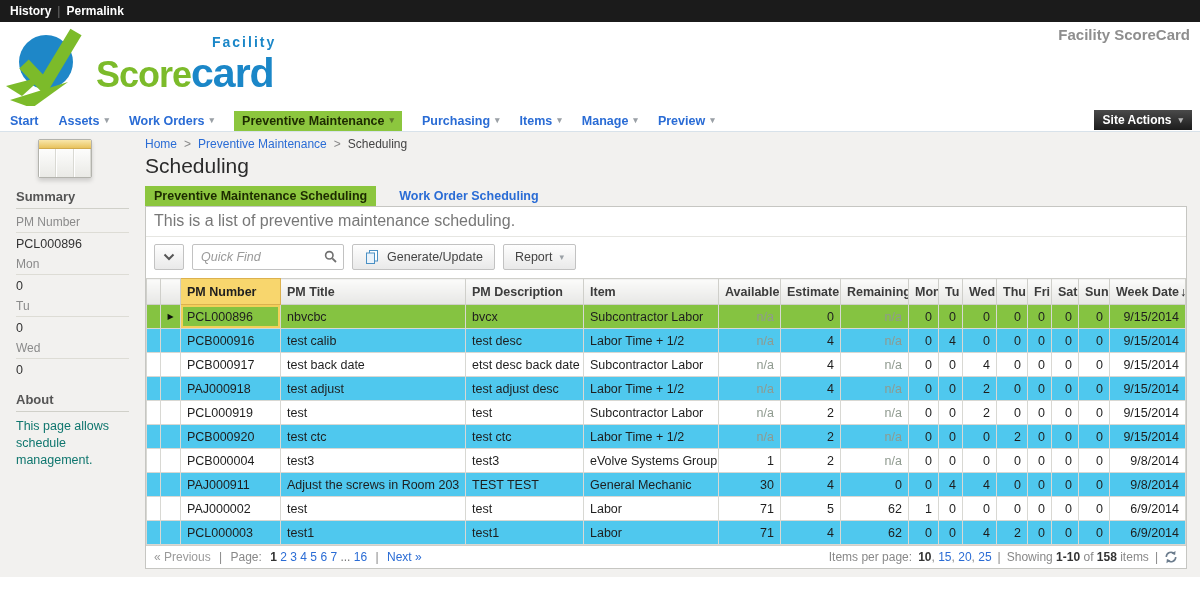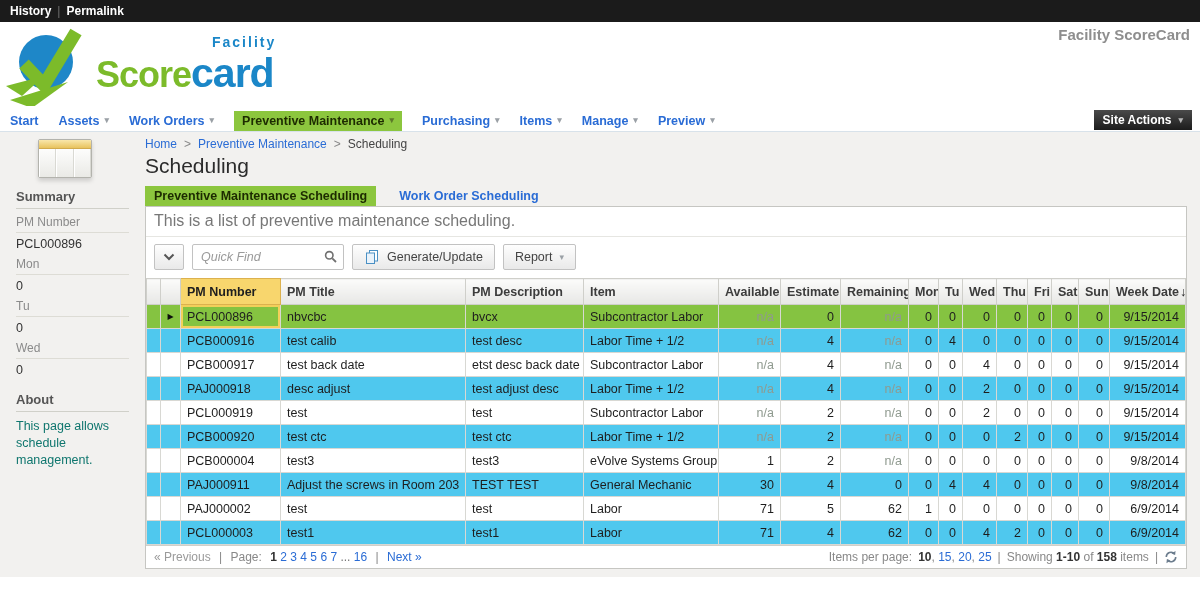--- a/index.html
+++ b/index.html
@@ -333,21 +333,21 @@
                   <td class="num">0</td>
                   <td class="num">0</td>
                   <td class="num">0</td>
                   <td class="num">0</td>
                   <td class="num">9/15/2014</td>
                 </tr>
                 <tr class="blue">
                   <td class="m"></td>
                   <td class="m mk"></td>
                   <td>PAJ000918</td>
-                  <td>desc adjust</td>
+                  <td>test adjust</td>
                   <td>test adjust desc</td>
                   <td>Labor Time + 1/2</td>
                   <td class="num na">n/a</td>
                   <td class="num">4</td>
                   <td class="num na">n/a</td>
                   <td class="num">0</td>
                   <td class="num">0</td>
                   <td class="num">2</td>
                   <td class="num">0</td>
                   <td class="num">0</td>

